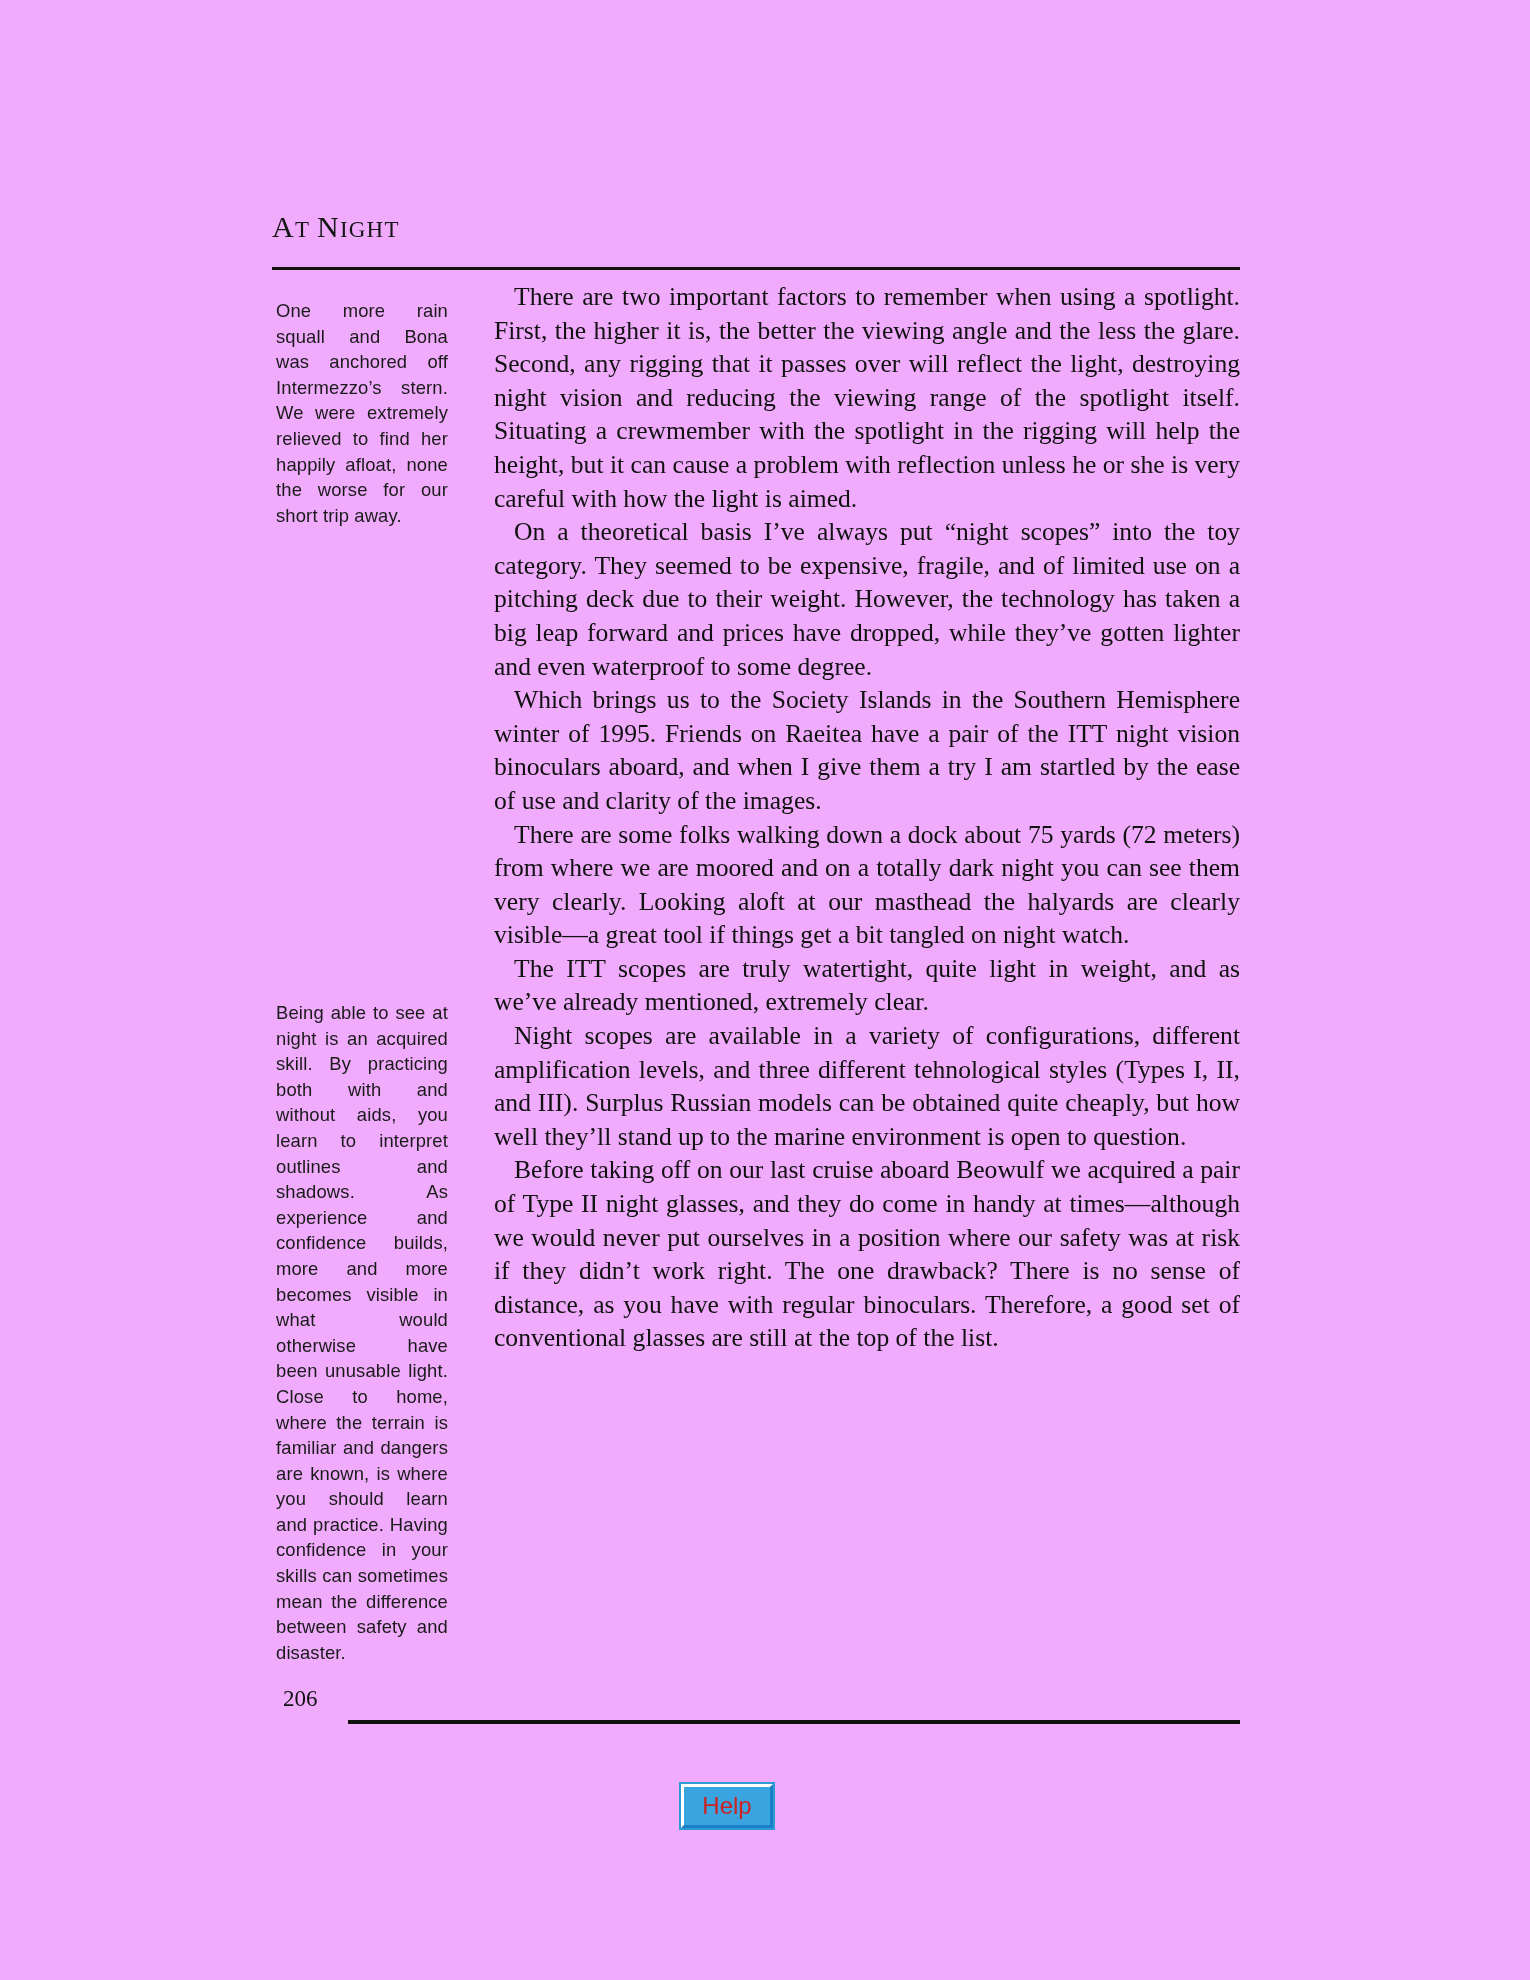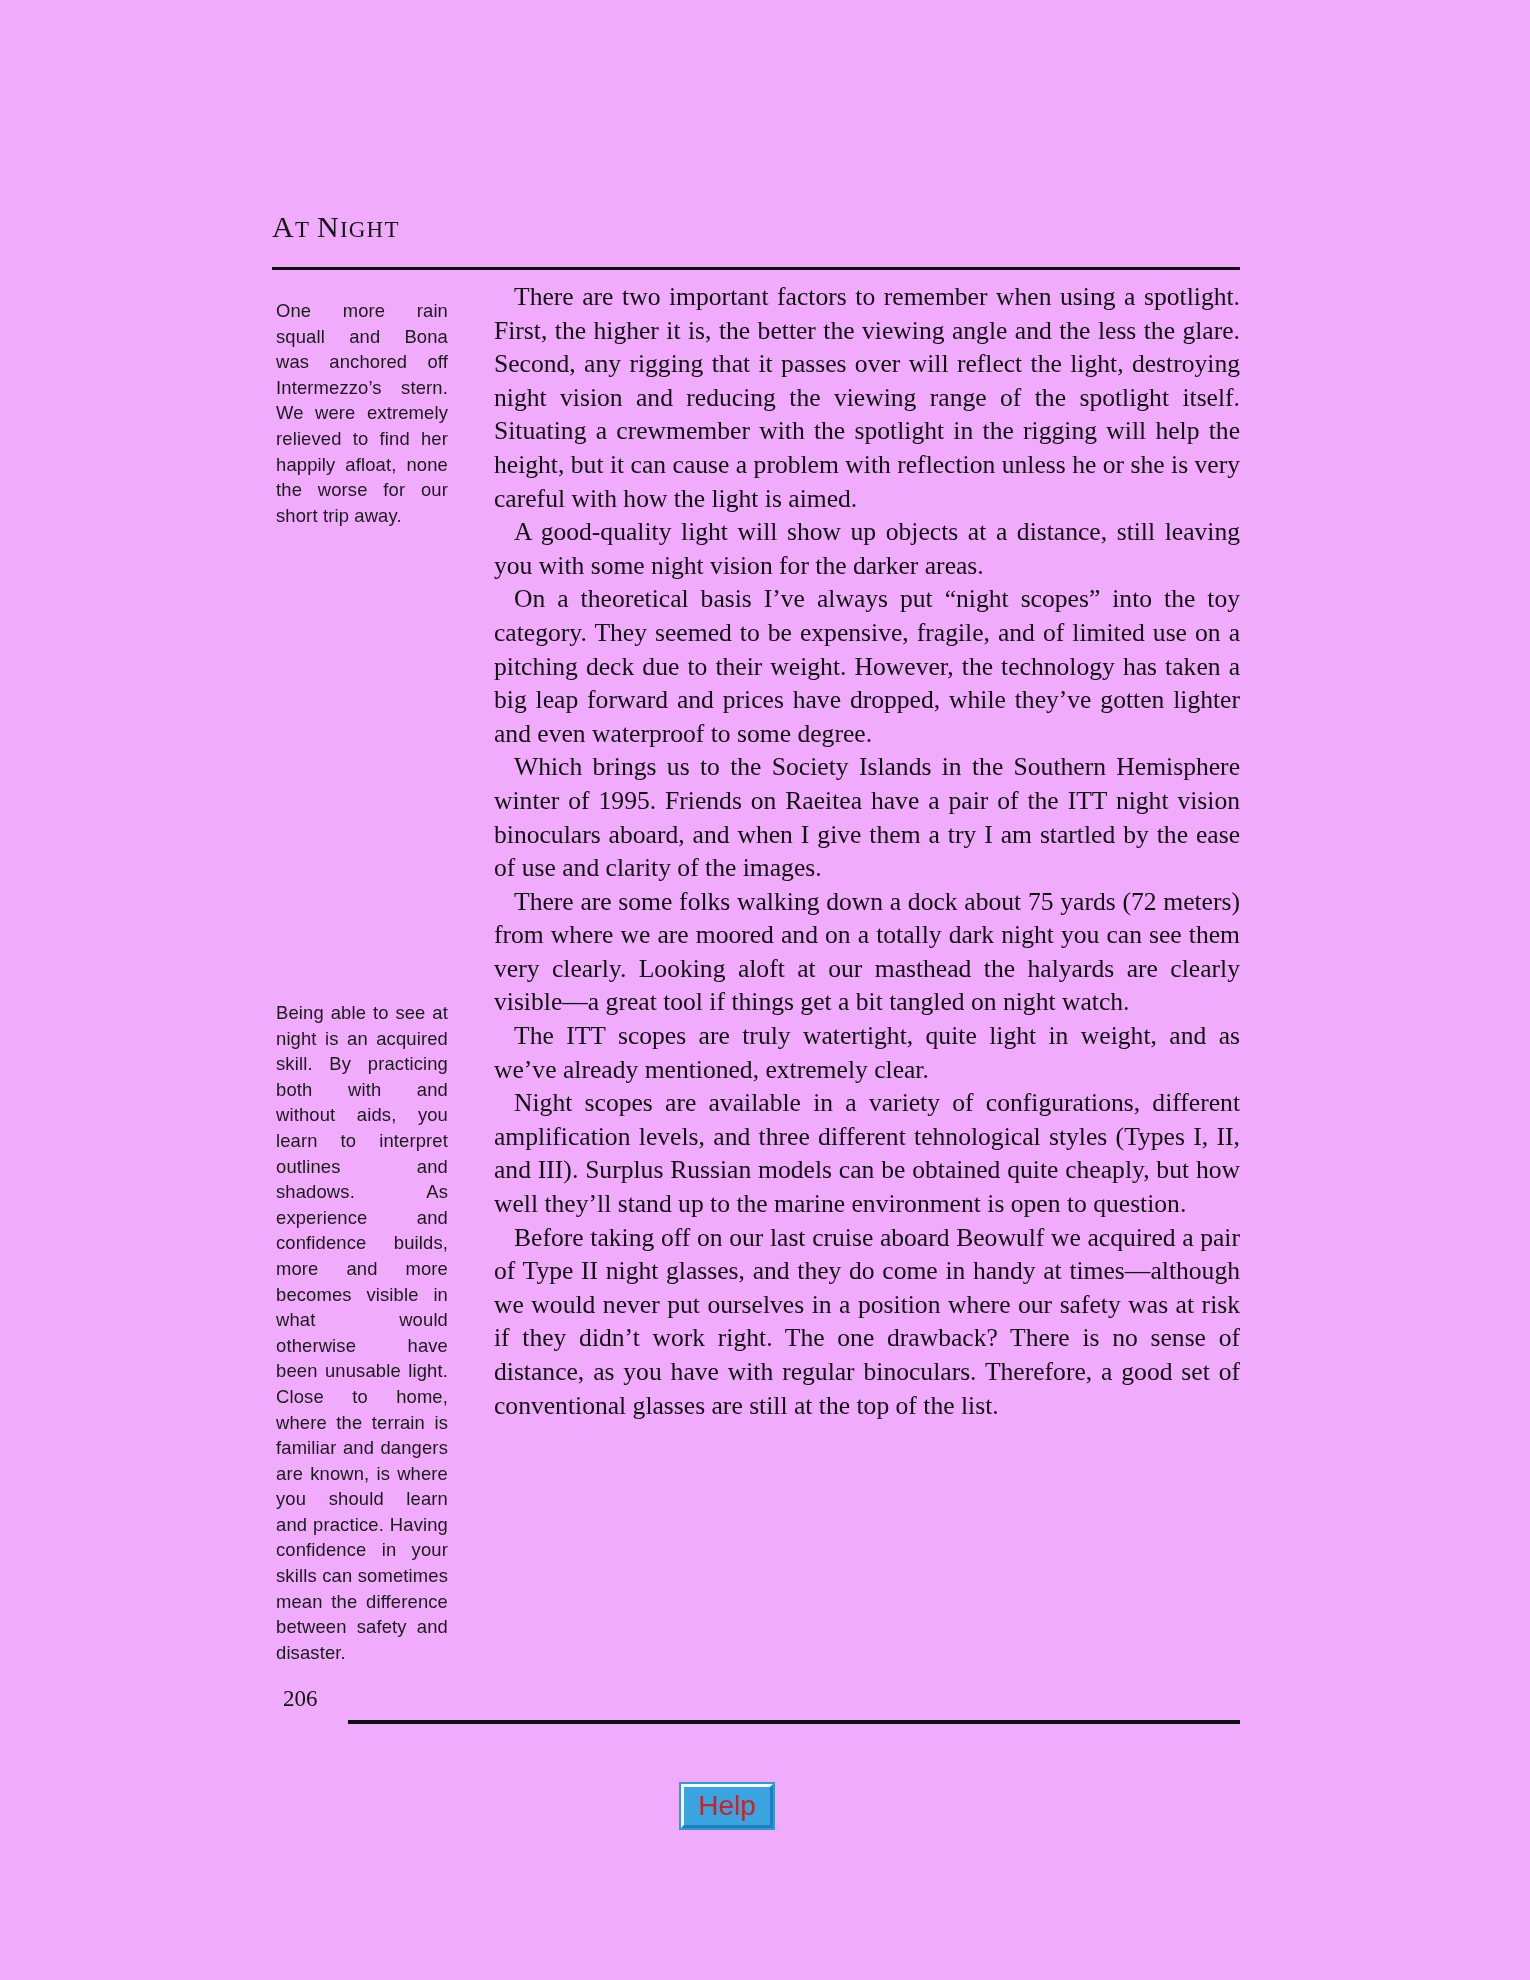--- a/index.html
+++ b/index.html
@@ -135,21 +135,21 @@
     border-bottom: 3px solid #1a7fc4;
     outline: 2px solid #2e9ad8;
     display: flex;
     align-items: center;
     justify-content: center;
     box-sizing: border-box;
     cursor: pointer;
   }
   #help-button .label {
     font-family: "Liberation Sans", sans-serif;
-    font-size: 28px;
+    font-size: 24px;
     color: #cc2222;
     line-height: 1;
   }
 </style>
 </head>
 <body>
 
 <div id="page">
 
   <div id="running-head">
@@ -164,21 +164,20 @@
       <p>One more rain squall and Bona was anchored off Intermezzo’s stern. We were extremely relieved to find her happily afloat, none the worse for our short trip away.</p>
     </div>
 
     <div class="col-margin" id="margin-note-2">
       <p>Being able to see at night is an acquired skill. By practicing both with and without aids, you learn to interpret outlines and shadows. As experience and confidence builds, more and more becomes visible in what would otherwise have been unusable light. Close to home, where the terrain is familiar and dangers are known, is where you should learn and practice. Having confidence in your skills can sometimes mean the difference between safety and disaster.</p>
     </div>
 
     <div id="col-body">
 
       <p class="indent">There are two important factors to remember when using a spotlight. First, the higher it is, the better the viewing angle and the less the glare. Second, any rigging that it passes over will reflect the light, destroying night vision and reducing the viewing range of the spotlight itself. Situating a crewmember with the spotlight in the rigging will help the height, but it can cause a problem with reflection unless he or she is very careful with how the light is aimed.</p>
-      <p class="indent">A good-quality light will show up objects at a distance, still leaving you with some night vision for the darker areas.</p>
 
 
       <p class="indent">On a theoretical basis I’ve always put “night scopes” into the toy category. They seemed to be expensive, fragile, and of limited use on a pitching deck due to their weight. However, the technology has taken a big leap forward and prices have dropped, while they’ve gotten lighter and even waterproof to some degree.</p>
       <p class="indent">Which brings us to the Society Islands in the Southern Hemisphere winter of 1995. Friends on Raeitea have a pair of the ITT night vision binoculars aboard, and when I give them a try I am startled by the ease of use and clarity of the images.</p>
       <p class="indent">There are some folks walking down a dock about 75 yards (72 meters) from where we are moored and on a totally dark night you can see them very clearly. Looking aloft at our masthead the halyards are clearly visible—a great tool if things get a bit tangled on night watch.</p>
       <p class="indent">The ITT scopes are truly watertight, quite light in weight, and as we’ve already mentioned, extremely clear.</p>
       <p class="indent">Night scopes are available in a variety of configurations, different amplification levels, and three different tehnological styles (Types I, II, and III). Surplus Russian models can be obtained quite cheaply, but how well they’ll stand up to the marine environment is open to question.</p>
       <p class="indent">Before taking off on our last cruise aboard Beowulf we acquired a pair of Type II night glasses, and they do come in handy at times—although we would never put ourselves in a position where our safety was at risk if they didn’t work right. The one drawback? There is no sense of distance, as you have with regular binoculars. Therefore, a good set of conventional glasses are still at the top of the list.</p>
 
     </div>

